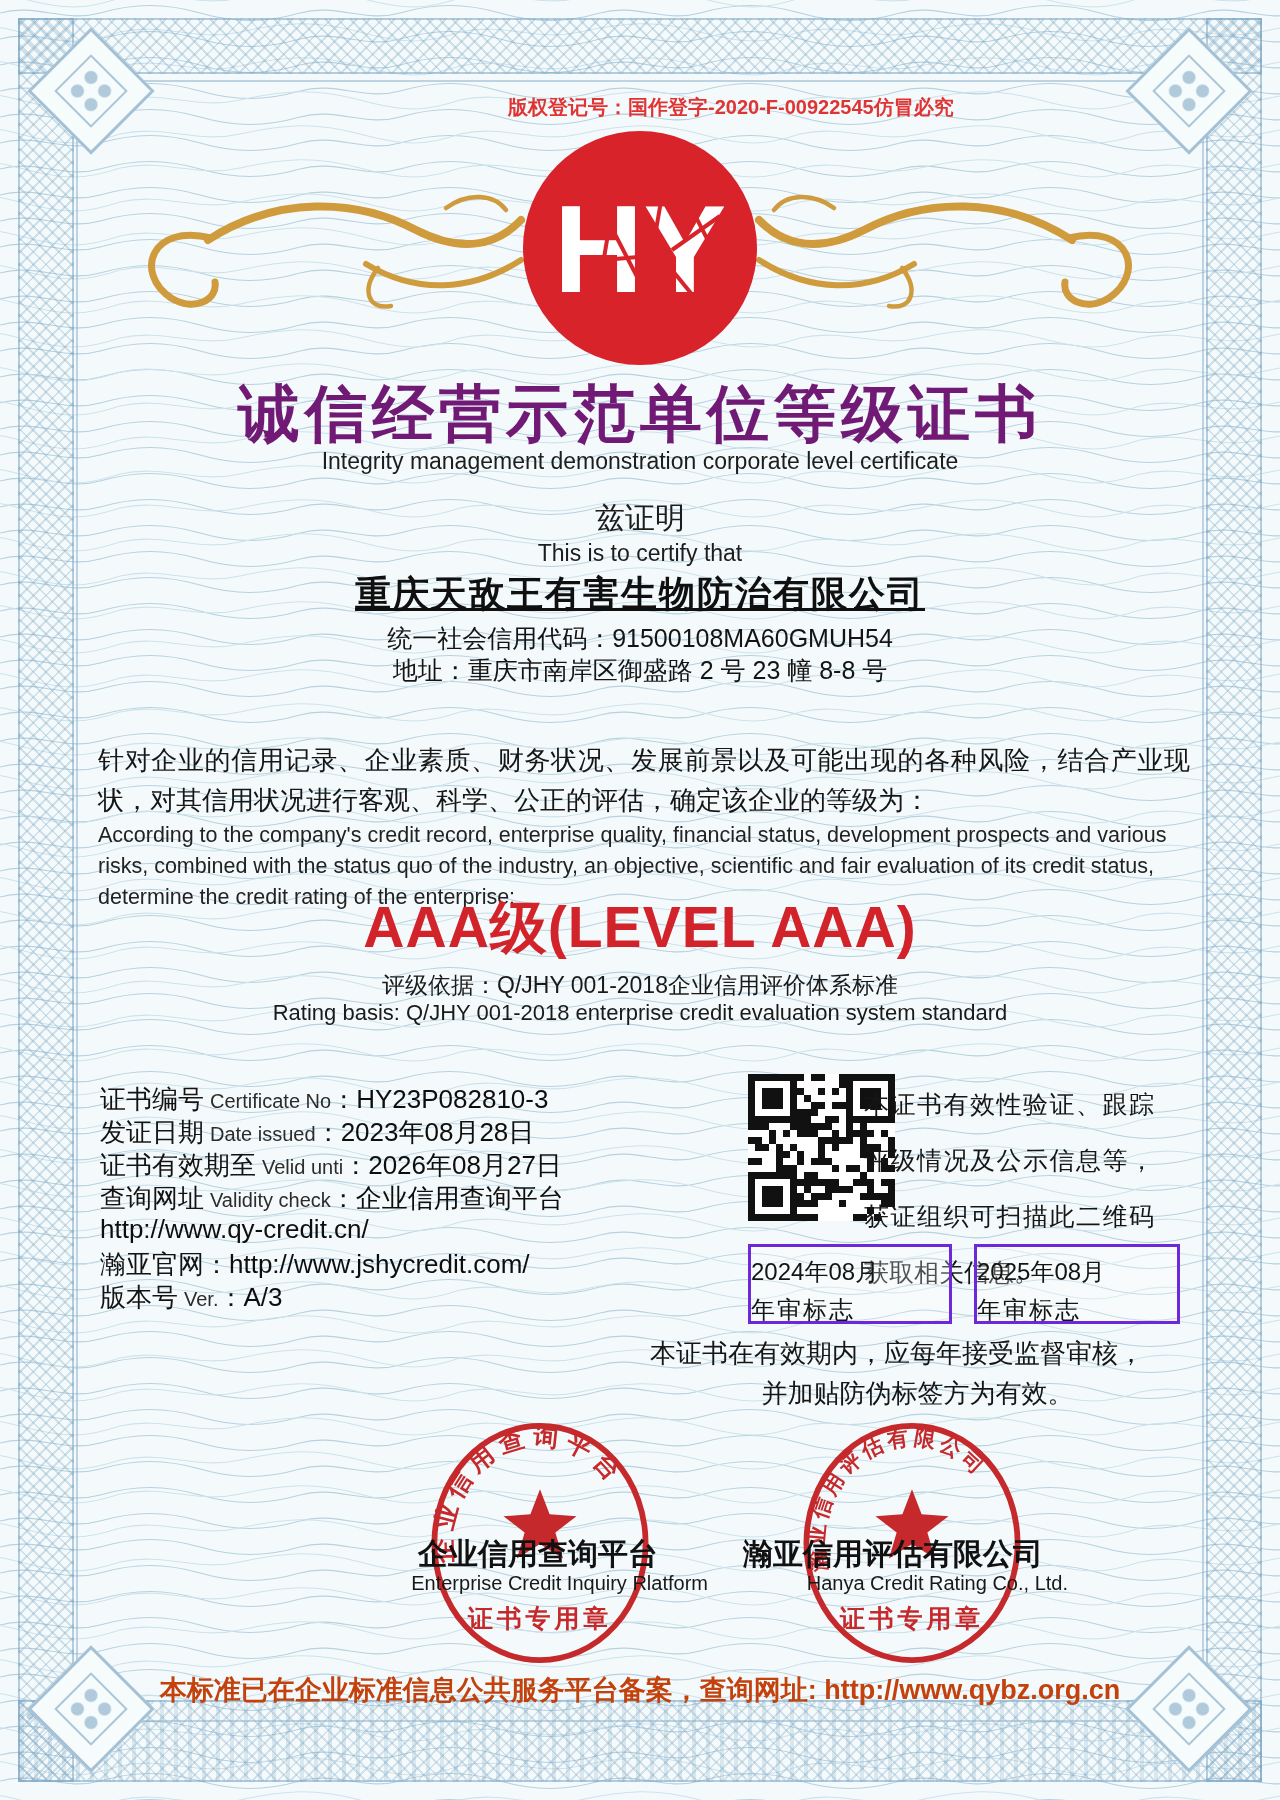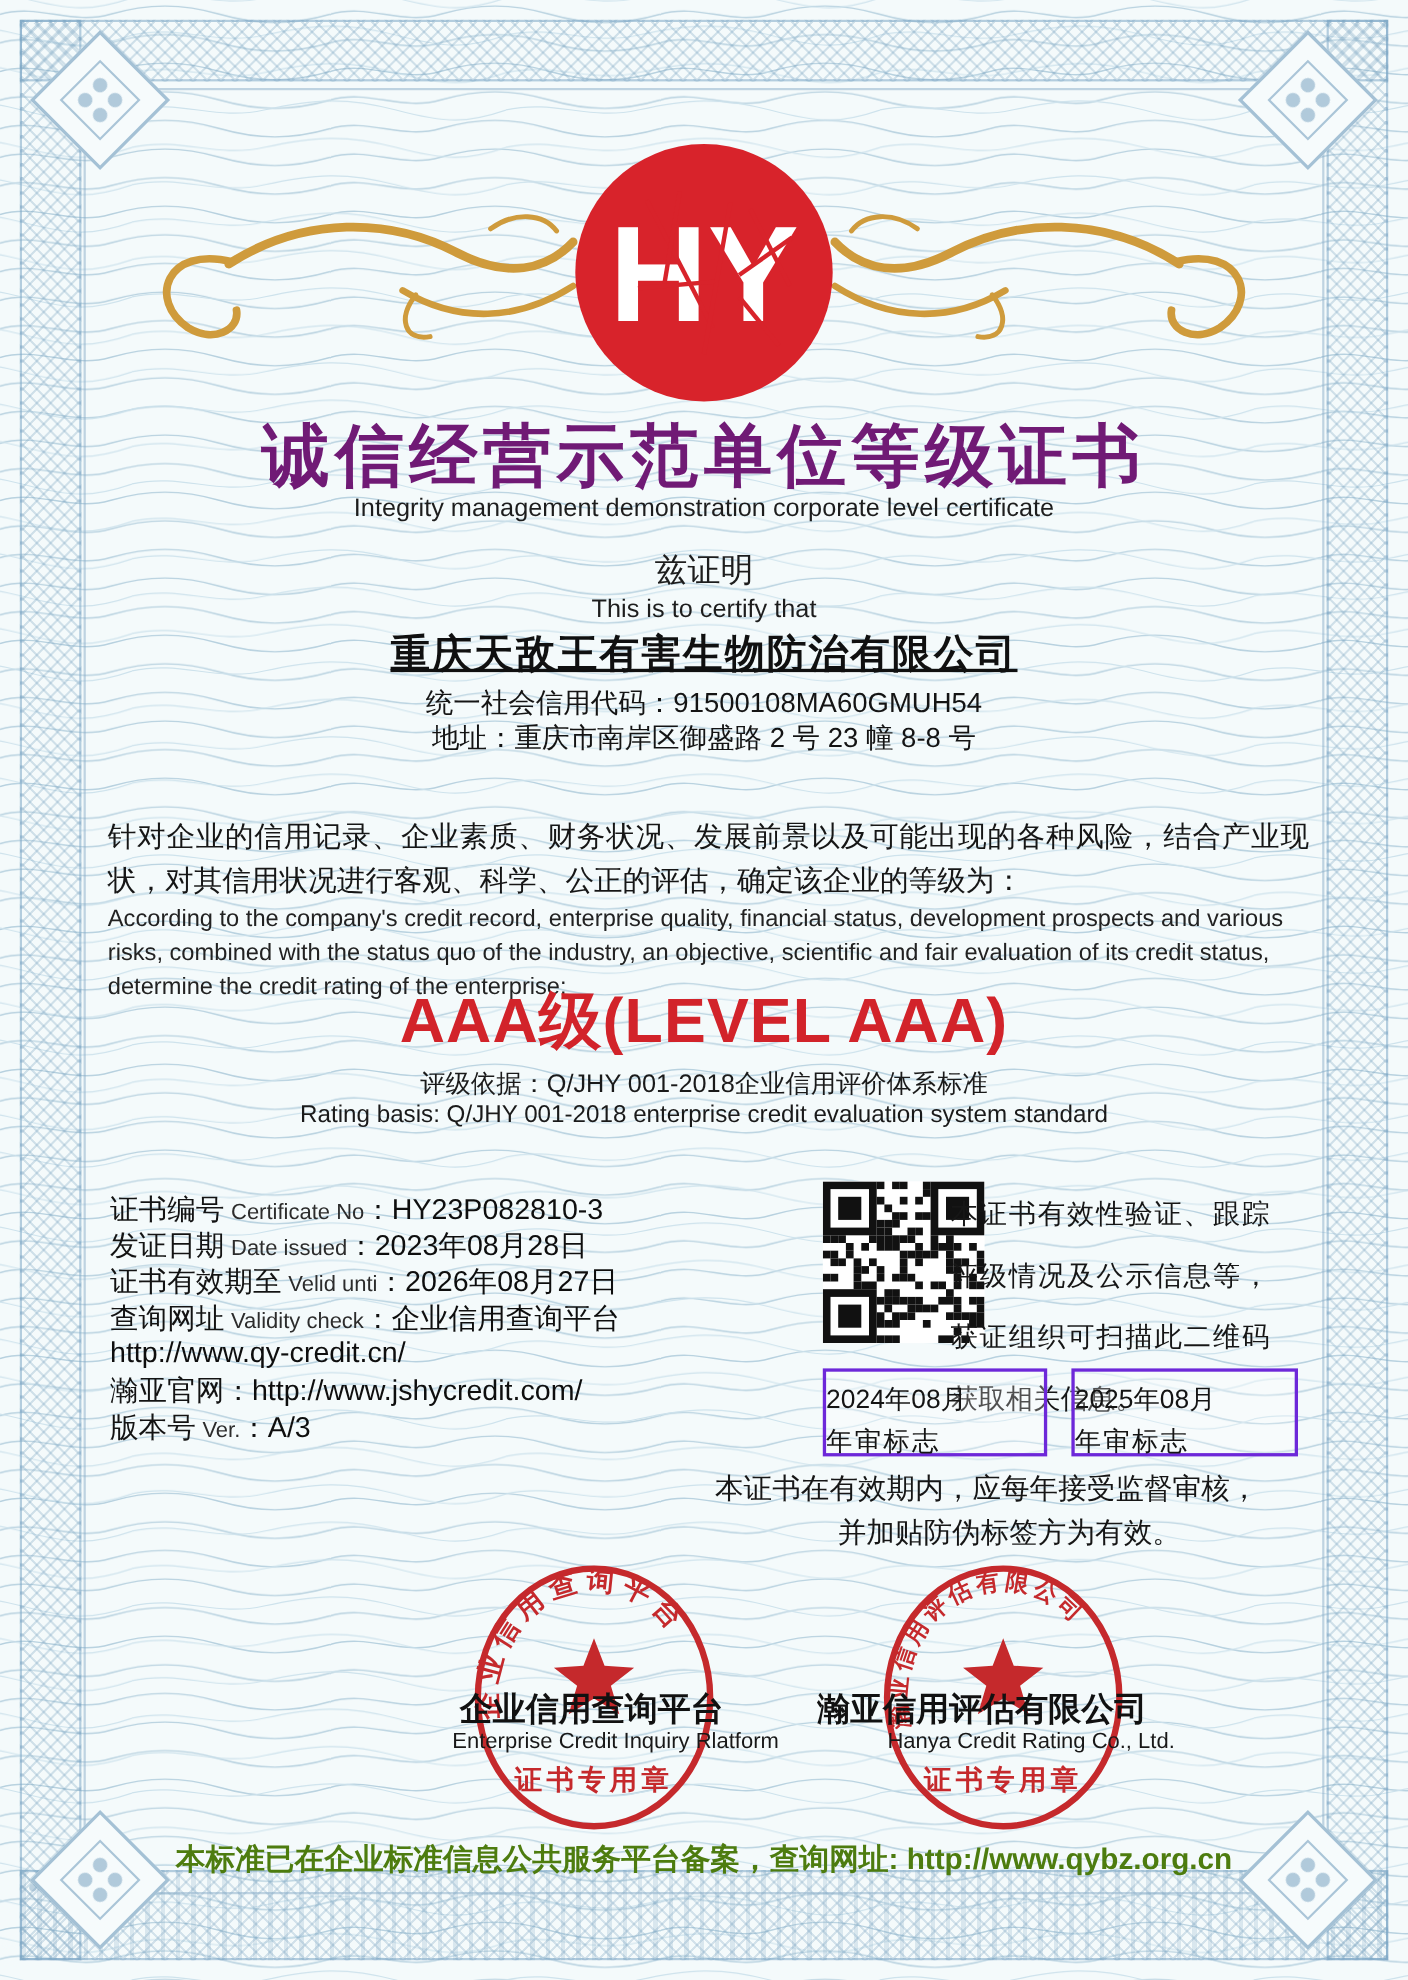--- a/index.html
+++ b/index.html
@@ -94,21 +94,21 @@
 
   
   .seal-svg{top:1420px;z-index:5;}
   .seal-svg.l{left:420px;}
   .seal-svg.r{left:792px;}
   .org-cn{top:1534px;font-size:30px;font-weight:bold;color:#111;z-index:6;text-align:center;}
   .org-en{top:1572px;font-size:20px;color:#181818;z-index:6;text-align:right;}
   .org-l{left:368px;width:340px;}
   .org-r{left:718px;width:350px;}
 
-  .footer{top:1672px;font-size:27px;font-weight:600;color:#4d7c0f;z-index:5;}
+  .footer{top:1672px;font-size:27px;font-weight:600;color:#c2410c;z-index:5;}
 </style>
 </head>
 <body>
 
 <div class="page">
 
   <svg class="bg-waves" width="1280" height="1800" aria-hidden="true">
     <defs>
       <pattern id="wave1" width="300" height="26" patternUnits="userSpaceOnUse">
         <path d="M0 13 C 35 3, 65 23, 100 13 S 165 3, 200 13 S 265 23, 300 13" fill="none" stroke="#b7d1df" stroke-width="1.2"></path>
@@ -125,20 +125,21 @@
   <div class="strip top"></div>
   <div class="strip bottom"></div>
   <div class="strip left"></div>
   <div class="strip right"></div>
   <div class="corner tl"></div>
   <div class="corner tr"></div>
   <div class="corner bl"></div>
   <div class="corner br"></div>
   <div class="inner-line"></div>
 
+  <div class="abs copyright">版权登记号：国作登字-2020-F-00922545仿冒必究</div>
 
   <svg class="abs flourish l" width="410" height="150" viewBox="0 0 410 150" aria-hidden="true">
     <g fill="none" stroke="#cf9b3c" stroke-linecap="round">
       <path d="M 95 70 C 35 55, 18 105, 55 130 C 78 144, 102 132, 99 114" stroke-width="7"></path>
       <path d="M 92 72 C 160 28, 240 30, 300 62 C 345 85, 380 78, 405 52" stroke-width="8"></path>
       <path d="M 250 96 C 300 126, 355 124, 405 92" stroke-width="6"></path>
       <path d="M 262 100 C 245 122, 252 142, 275 138" stroke-width="4.5"></path>
       <path d="M 330 40 C 352 24, 378 26, 390 42" stroke-width="4.5"></path>
     </g>
   </svg>

